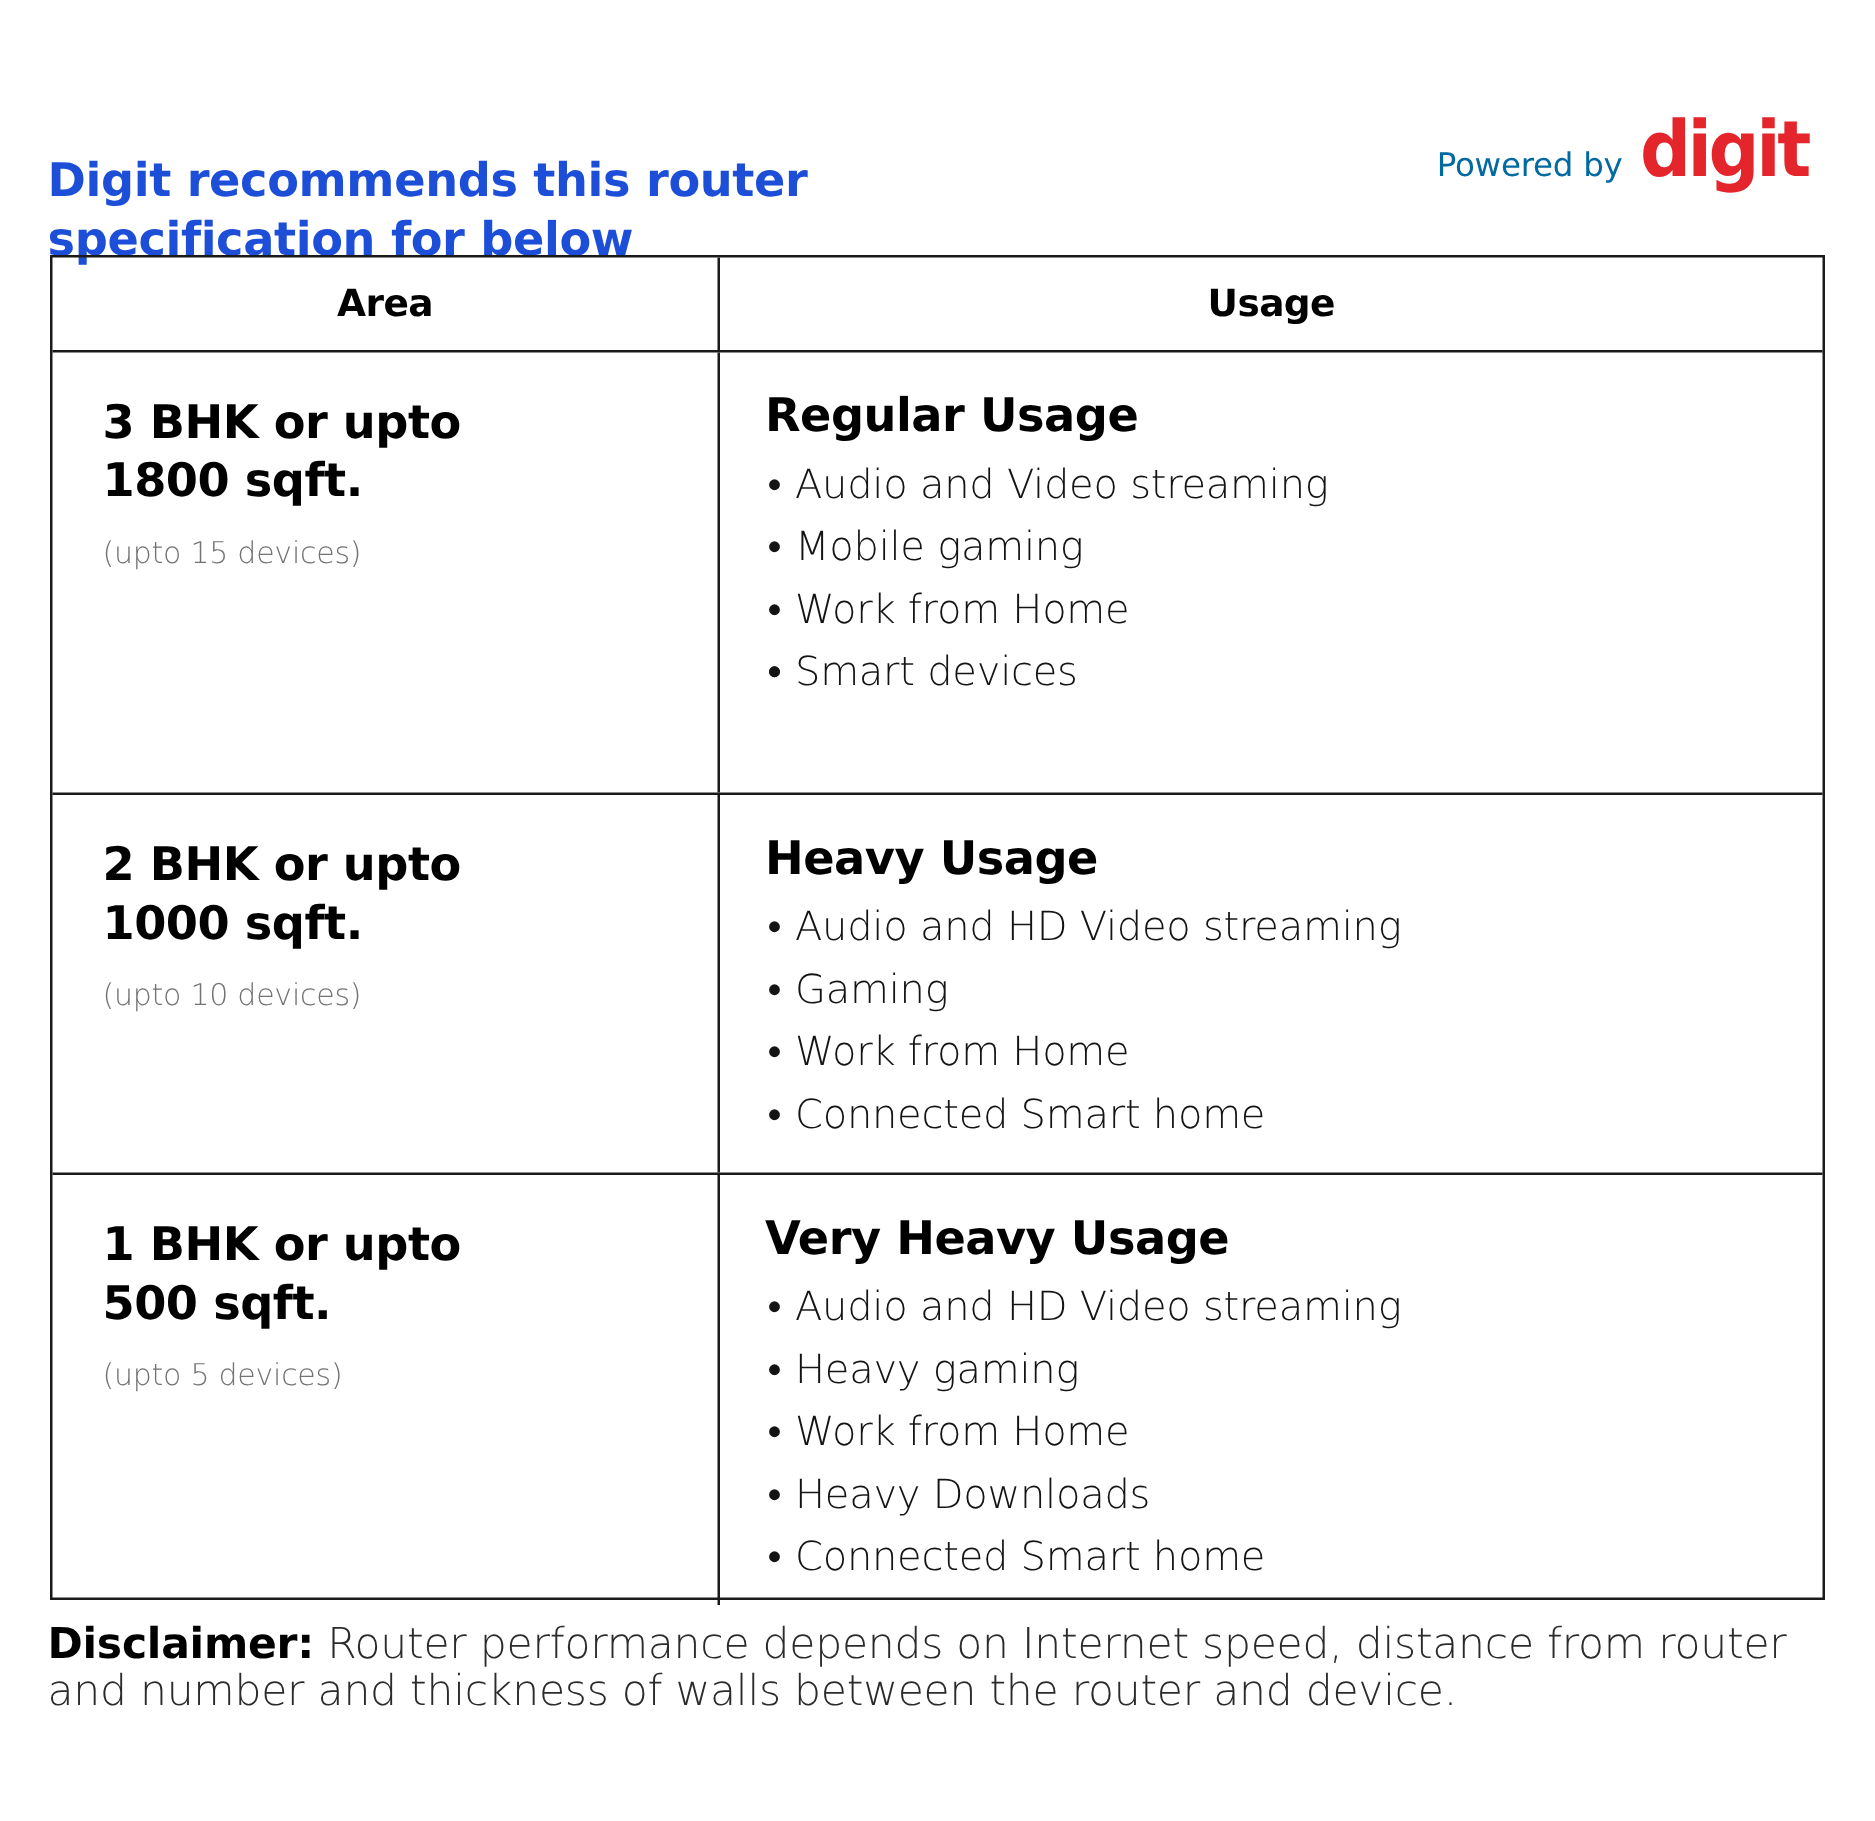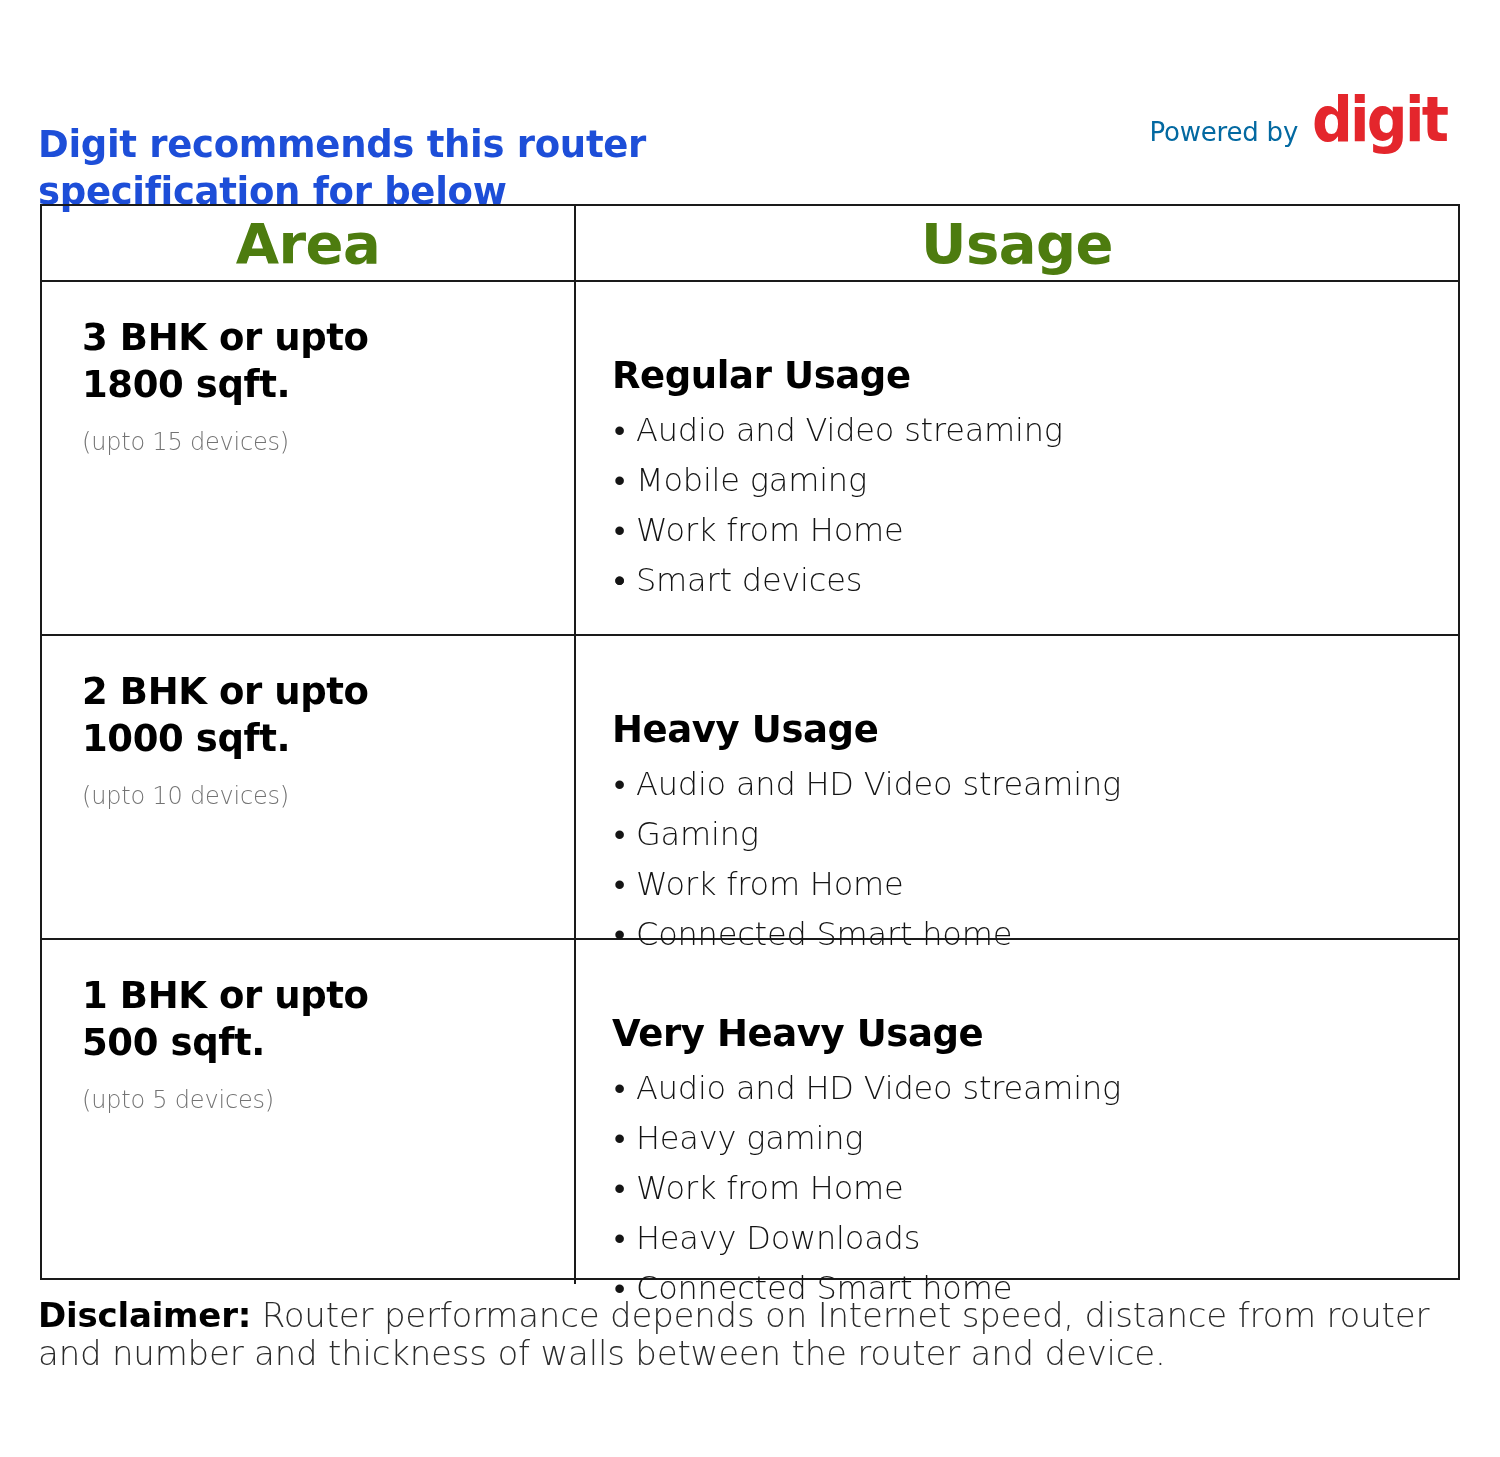--- a/index.html
+++ b/index.html
@@ -112,22 +112,22 @@
   }
 
   .th-text {
     width: 100%;
     height: 100%;
     display: flex;
     align-items: center;
     justify-content: center;
     font-family: "DejaVu Sans", "Liberation Sans", sans-serif;
     font-weight: bold;
-    font-size: 56px;
-    color: #4d7c0f;
+    font-size: 30px;
+    color: #000000;
     letter-spacing: -0.5px;
   }
 
   .area-body {
     padding: 32px 0 0 40px;
   }
   .area-main {
     font-family: "DejaVu Sans", "Liberation Sans", sans-serif;
     font-weight: bold;
     font-size: 37px;
@@ -141,21 +141,20 @@
     font-family: "DejaVu Sans", "Liberation Sans", sans-serif;
     font-weight: 300;
     font-size: 24px;
     line-height: 40px;
     color: #737373;
     letter-spacing: -0.2px;
   }
 
   .usage-body {
     padding: 28px 0 0 36px;
-    margin-top: 43px;
   }
   .usage-title {
     font-family: "DejaVu Sans", "Liberation Sans", sans-serif;
     font-weight: bold;
     font-size: 37px;
     line-height: 46px;
     color: #000000;
     letter-spacing: -0.4px;
     margin-bottom: 6px;
   }

